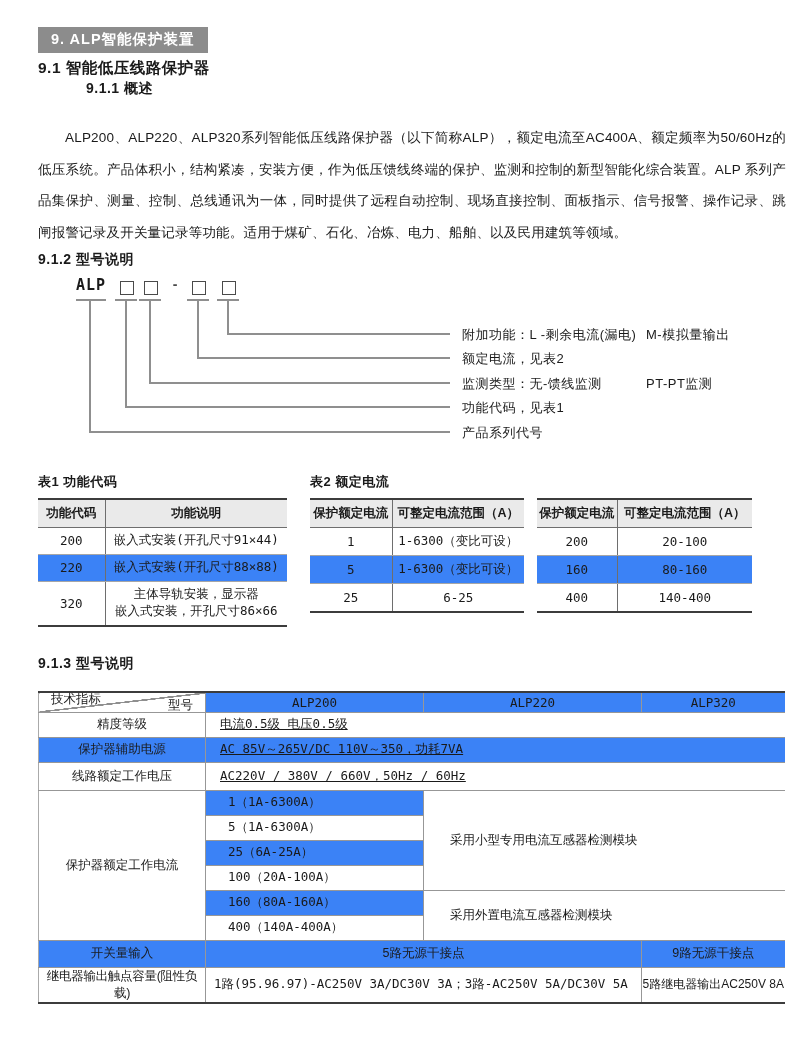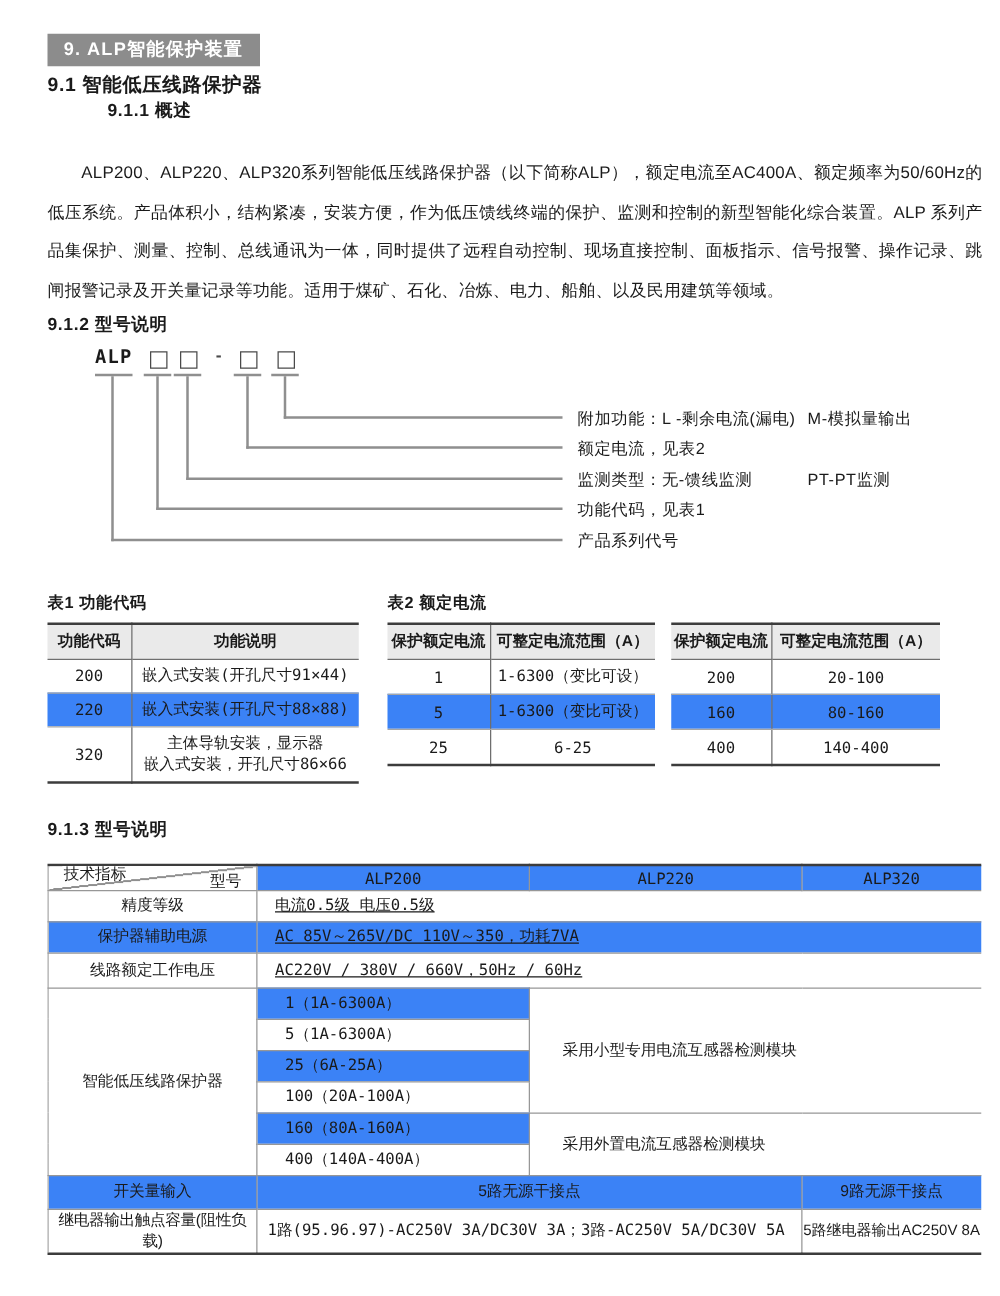--- a/index.html
+++ b/index.html
@@ -217,21 +217,21 @@
       <td class="shaded bb br bl cell-c">保护器辅助电源</td>
       <td class="shaded bb cell-l mono" colspan="3">AC 85V～265V/DC 110V～350，功耗7VA</td>
     </tr>
 
     <tr style="height:28px;">
       <td class="bb br bl cell-c">线路额定工作电压</td>
       <td class="bb cell-l mono" colspan="3">AC220V / 380V / 660V，50Hz / 60Hz</td>
     </tr>
 
     <tr style="height:25px;">
-      <td class="bb br bl cell-c" rowspan="6">智能低压线路保护器</td>
+      <td class="bb br bl cell-c" rowspan="6">保护器额定工作电流</td>
       <td class="shaded bb br cell-opt">1（1A-6300A）</td>
       <td class="bb cell-mod" colspan="2" rowspan="4">采用小型专用电流互感器检测模块</td>
     </tr>
     <tr style="height:25px;">
       <td class="bb br cell-opt">5（1A-6300A）</td>
     </tr>
     <tr style="height:25px;">
       <td class="shaded bb br cell-opt">25（6A-25A）</td>
     </tr>
     <tr style="height:25px;">

